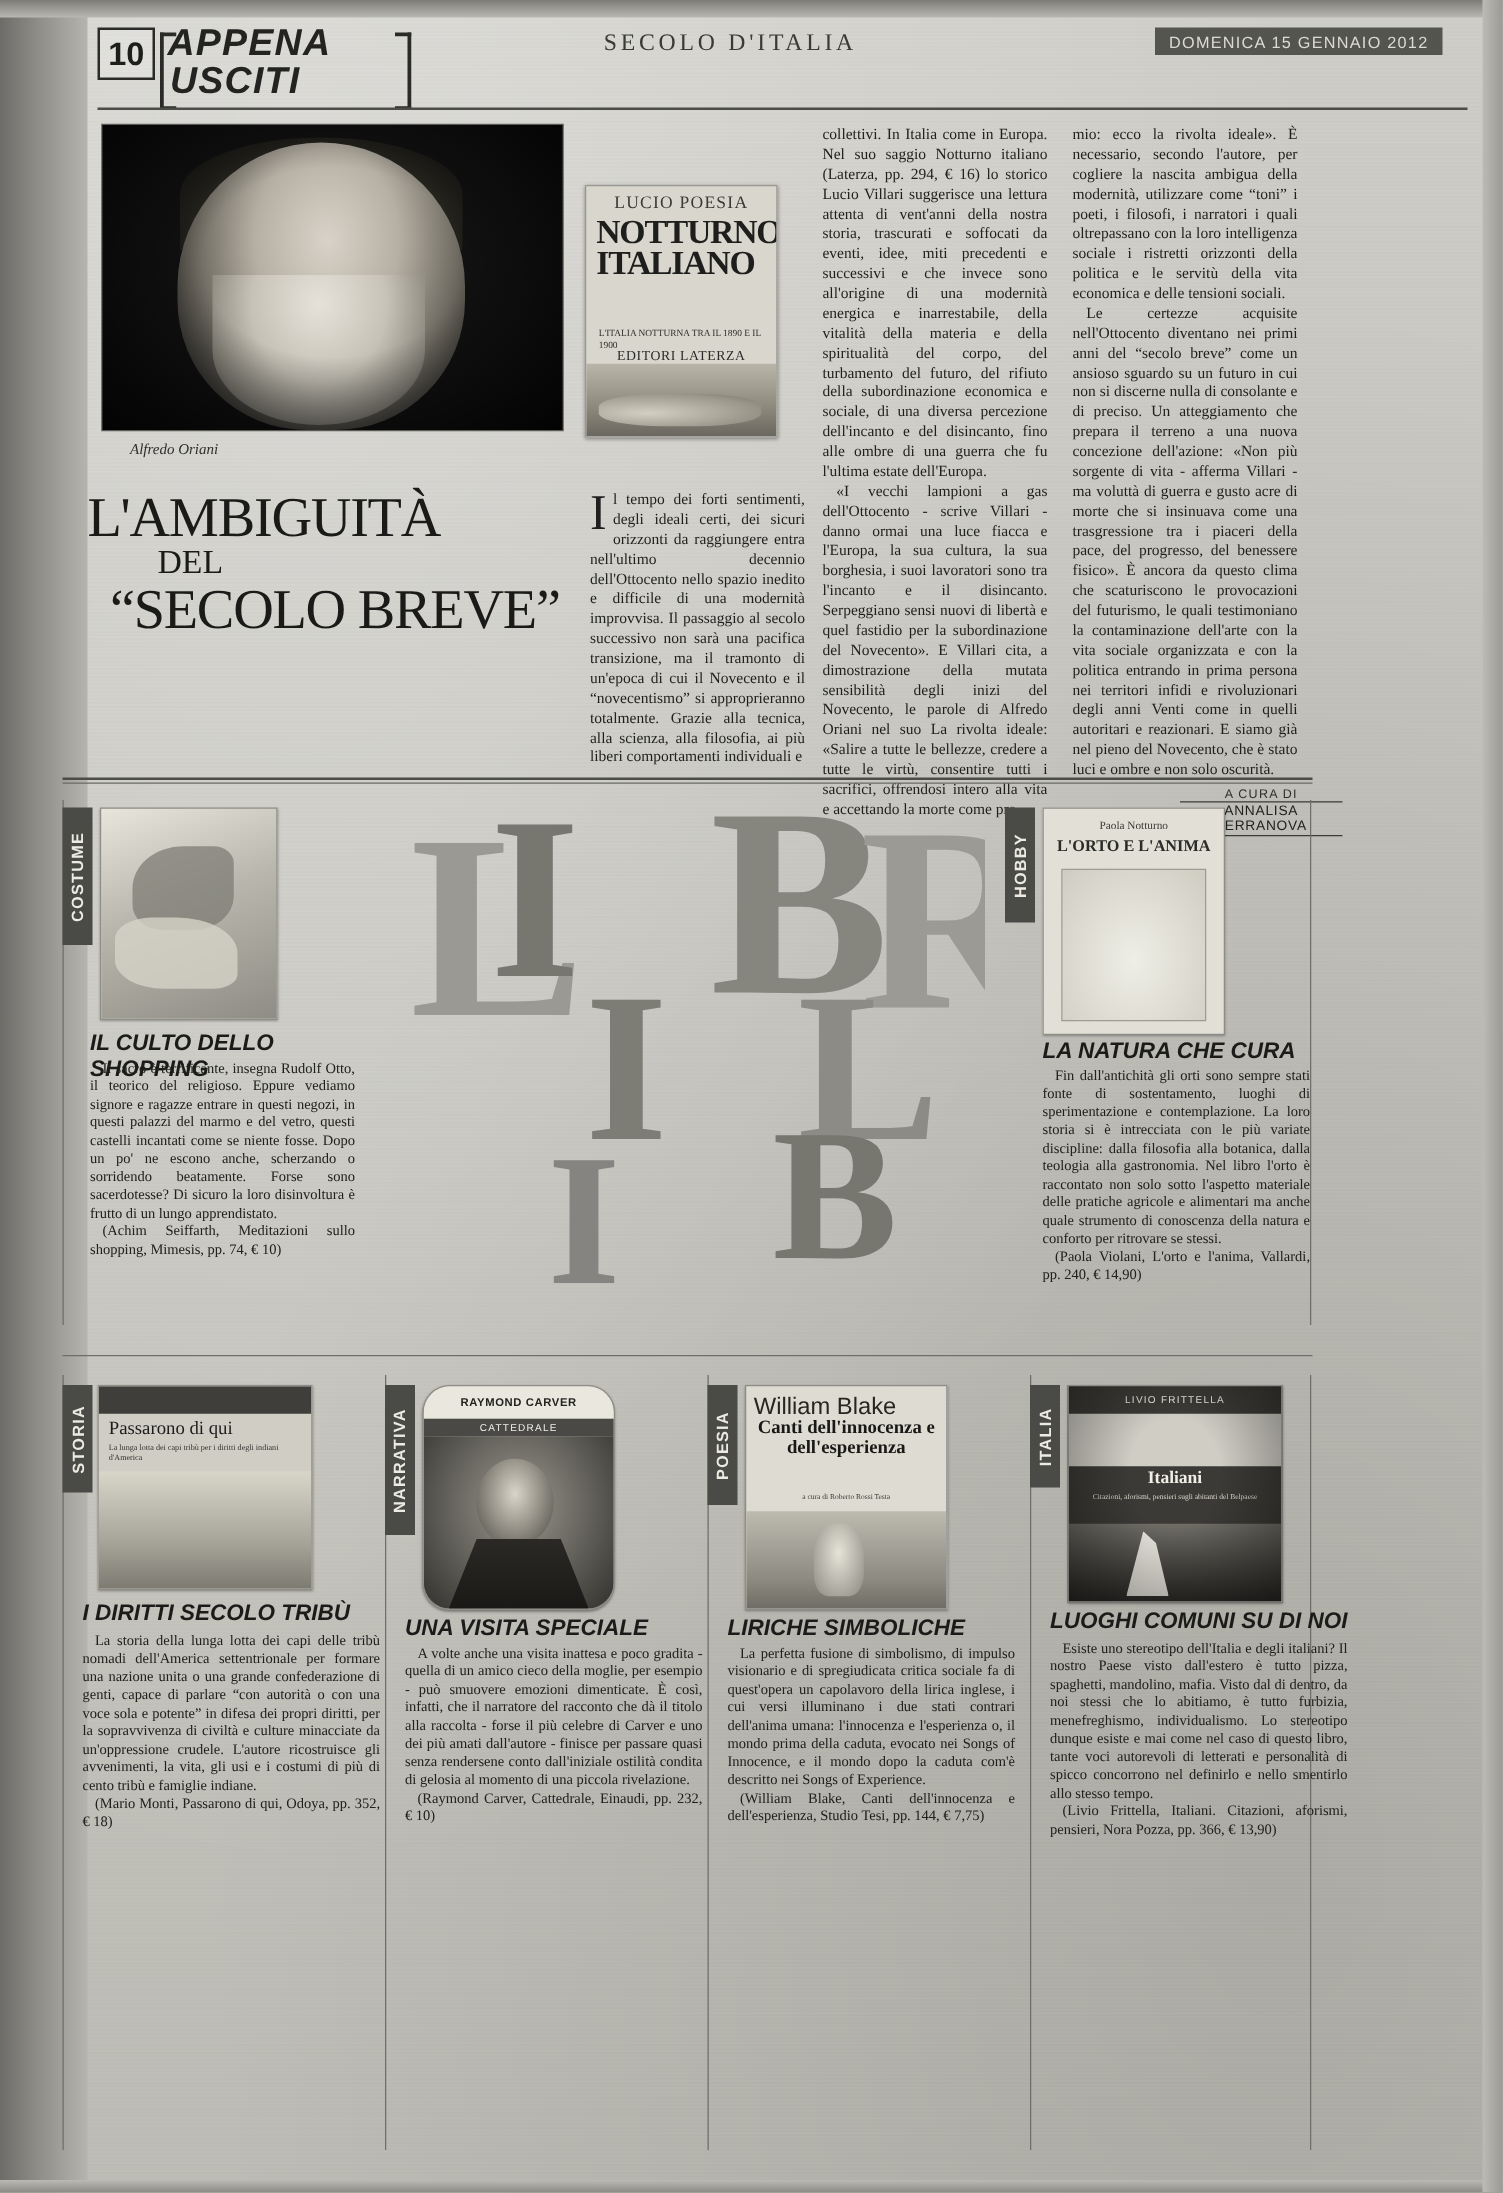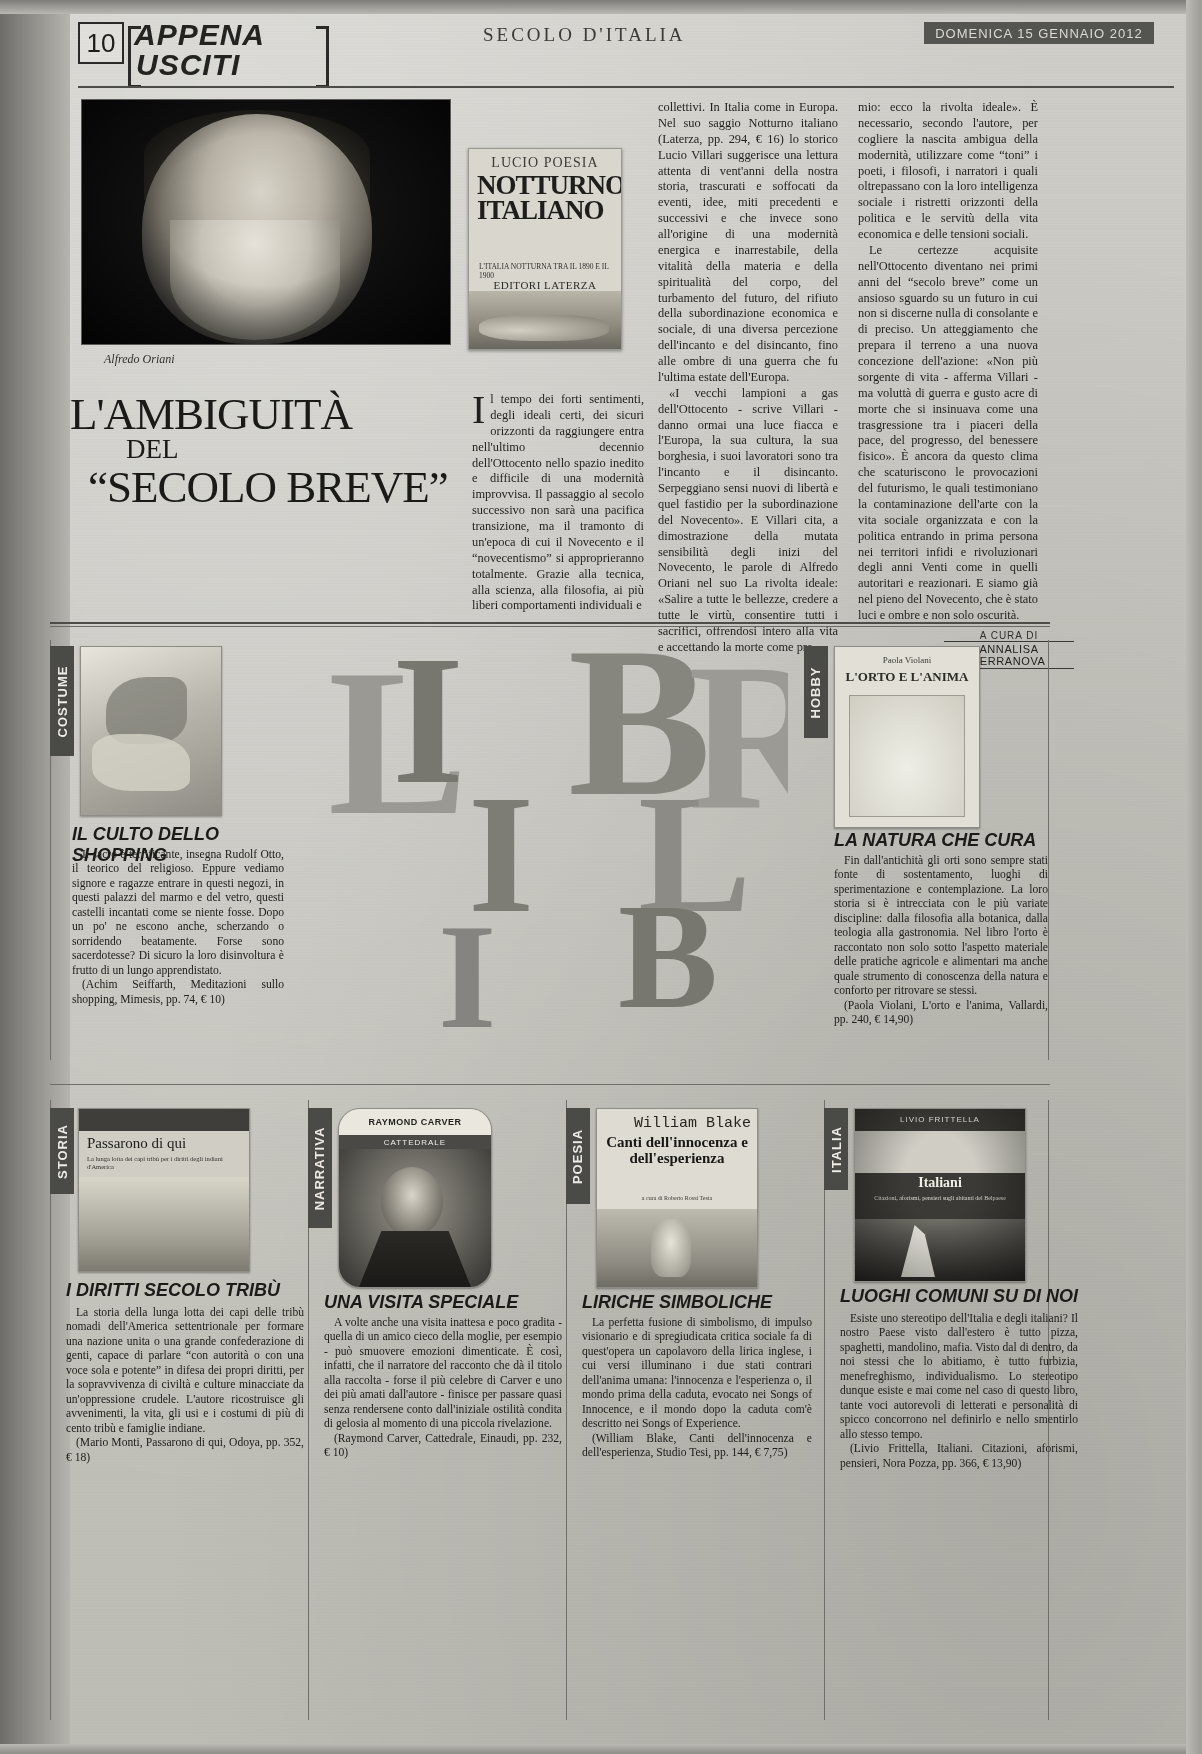--- a/index.html
+++ b/index.html
@@ -15,21 +15,21 @@
     background-image:repeating-linear-gradient(0deg,rgba(0,0,0,0.035) 0px,rgba(0,0,0,0.035) 1px,rgba(255,255,255,0.02) 2px,rgba(255,255,255,0.02) 3px);}
   .edge-left{position:absolute;left:0;top:0;width:70px;height:1754px;background:linear-gradient(90deg,#6d6c68 0%,#8f8e89 45%,#b5b4ae 100%);}
   .edge-top{position:absolute;left:0;top:0;width:1202px;height:14px;background:linear-gradient(180deg,#7d7c78,#b9b8b2);}
   .edge-bottom{position:absolute;left:0;bottom:0;width:1202px;height:10px;background:linear-gradient(0deg,#8b8a85,#bbbab4);}
   .edge-right{position:absolute;right:0;top:0;width:16px;height:1754px;background:linear-gradient(270deg,#9b9a95,#bcbbb5);}
 
   
   .masthead{position:absolute;left:78px;top:22px;width:1096px;height:62px;}
   .pagenum{position:absolute;left:0;top:0;width:42px;height:38px;border:2px solid #2a2a28;
     display:flex;align-items:center;justify-content:center;font-family:"Liberation Sans",sans-serif;
-    font-weight:normal;font-size:26px;color:#1d1d1b;background:rgba(255,255,255,.18);}
+    font-weight:bold;font-size:26px;color:#1d1d1b;background:rgba(255,255,255,.18);}
   .sectitle{position:absolute;left:56px;top:-2px;font-family:"Liberation Sans",sans-serif;
     font-weight:bold;font-style:italic;font-size:30px;letter-spacing:1px;color:#232321;line-height:1.0;}
   .sectitle .l2{margin-left:2px;}
   .bracket-l{position:absolute;left:50px;top:4px;width:10px;height:56px;border-left:3px solid #2a2a28;border-top:3px solid #2a2a28;border-bottom:3px solid #2a2a28;}
   .bracket-r{position:absolute;left:238px;top:4px;width:10px;height:56px;border-right:3px solid #2a2a28;border-top:3px solid #2a2a28;border-bottom:3px solid #2a2a28;}
   .paperName{position:absolute;left:405px;top:2px;font-family:"Liberation Serif",serif;font-size:19px;
     letter-spacing:3px;color:#3a3a37;}
   .dateblock{position:absolute;right:20px;top:0px;width:230px;height:22px;background:#4a4a46;color:#dedcd6;
     font-family:"Liberation Sans",sans-serif;font-size:13px;letter-spacing:1px;display:flex;align-items:center;justify-content:center;
     opacity:.92;}
@@ -220,21 +220,21 @@
       <p>Il sacro è terrificante, insegna Rudolf Otto, il teorico del religioso. Eppure vediamo signore e ragazze entrare in questi negozi, in questi palazzi del marmo e del vetro, questi castelli incantati come se niente fosse. Dopo un po' ne escono anche, scherzando o sorridendo beatamente. Forse sono sacerdotesse? Di sicuro la loro disinvoltura è frutto di un lungo apprendistato.</p>
       <p>(Achim Seiffarth, Meditazioni sullo shopping, Mimesis, pp. 74, € 10)</p>
     </div>
   </div>
 
   <div class="block" style="left:790px;top:640px;width:260px;height:420px;">
     <div class="vtab" style="left:14px;top:6px;height:92px;">
       <span>HOBBY</span>
     </div>
     <div class="cover" style="left:44px;top:6px;width:144px;height:180px;background:#e2e0d6;">
-      <div style="position:absolute;left:6px;top:8px;right:6px;text-align:center;font-size:9px;color:#3a3a36;">Paola Violani</div>
+      <div style="position:absolute;left:6px;top:8px;right:6px;text-align:center;font-size:9px;color:#3a3a36;">Paola Notturno</div>
       <div style="position:absolute;left:6px;top:22px;right:6px;text-align:center;font-family:'Liberation Serif',serif;font-size:13px;font-weight:bold;color:#2b2b28;">L'ORTO E L'ANIMA</div>
       <div style="position:absolute;left:14px;top:48px;right:14px;bottom:10px;border:1px solid #9d9b92;background:radial-gradient(ellipse at 50% 60%,#efeee6,#cfcdc2);"></div>
     </div>
     <div class="btitle" style="left:44px;top:190px;width:236px;">LA NATURA CHE CURA</div>
     <div class="btext" style="left:44px;top:214px;width:214px;">
       <p>Fin dall'antichità gli orti sono sempre stati fonte di sostentamento, luoghi di sperimentazione e contemplazione. La loro storia si è intrecciata con le più variate discipline: dalla filosofia alla botanica, dalla teologia alla gastronomia. Nel libro l'orto è raccontato non solo sotto l'aspetto materiale delle pratiche agricole e alimentari ma anche quale strumento di conoscenza della natura e conforto per ritrovare se stessi.</p>
       <p>(Paola Violani, L'orto e l'anima, Vallardi, pp. 240, € 14,90)</p>
     </div>
   </div>
 
@@ -272,21 +272,21 @@
       <p>A volte anche una visita inattesa e poco gradita - quella di un amico cieco della moglie, per esempio - può smuovere emozioni dimenticate. È così, infatti, che il narratore del racconto che dà il titolo alla raccolta - forse il più celebre di Carver e uno dei più amati dall'autore - finisce per passare quasi senza rendersene conto dall'iniziale ostilità condita di gelosia al momento di una piccola rivelazione.</p>
       <p>(Raymond Carver, Cattedrale, Einaudi, pp. 232, € 10)</p>
     </div>
   </div>
 
   <div class="block" style="left:566px;top:1104px;width:258px;height:610px;">
     <div class="vtab" style="left:0px;top:4px;height:96px;">
       <span>POESIA</span>
     </div>
     <div class="cover" style="left:30px;top:4px;width:160px;height:178px;background:#dedbd2;">
-      <div style="position:absolute;left:6px;top:6px;right:6px;text-align:right;font-family:Liberation Mono, monospace;font-size:15px;color:#26261f;">William Blake</div>
+      <div style="position:absolute;left:6px;top:6px;right:6px;text-align:left;font-family:Liberation Sans, sans-serif;font-size:19px;color:#26261f;">William Blake</div>
       <div style="position:absolute;left:6px;top:26px;right:6px;text-align:center;font-family:'Liberation Serif',serif;font-size:15px;font-weight:bold;line-height:1.06;color:#181816;">Canti dell'innocenza e dell'esperienza</div>
       <div style="position:absolute;left:6px;top:86px;right:6px;text-align:center;font-size:6px;color:#3a3a35;">a cura di Roberto Rossi Testa</div>
       <div style="position:absolute;left:0;bottom:0;width:100%;height:78px;background:linear-gradient(180deg,#bdbab0,#8d8a81 70%,#6f6c65);">
         <div style="position:absolute;left:54px;top:10px;width:40px;height:58px;background:radial-gradient(ellipse at 50% 40%,#e6e3d9,#8c8980);border-radius:40% 40% 30% 30%;"></div>
       </div>
     </div>
     <div class="btitle" style="left:16px;top:188px;width:250px;">LIRICHE SIMBOLICHE</div>
     <div class="btext" style="left:16px;top:212px;width:230px;">
       <p>La perfetta fusione di simbolismo, di impulso visionario e di spregiudicata critica sociale fa di quest'opera un capolavoro della lirica inglese, i cui versi illuminano i due stati contrari dell'anima umana: l'innocenza e l'esperienza o, il mondo prima della caduta, evocato nei Songs of Innocence, e il mondo dopo la caduta com'è descritto nei Songs of Experience.</p>
       <p>(William Blake, Canti dell'innocenza e dell'esperienza, Studio Tesi, pp. 144, € 7,75)</p>

